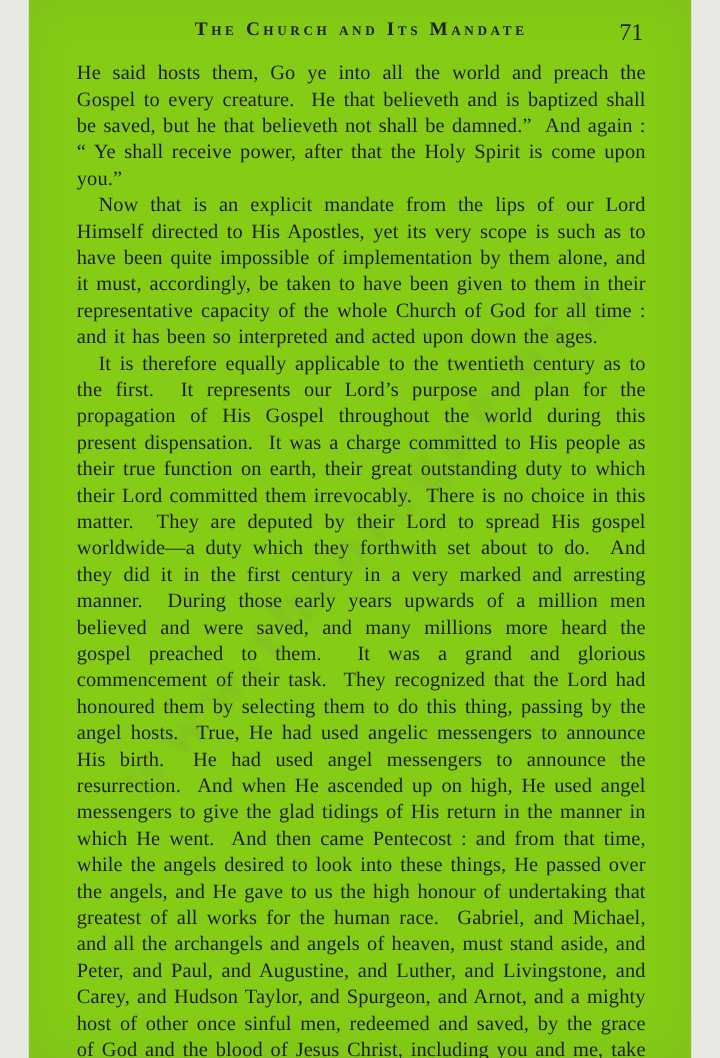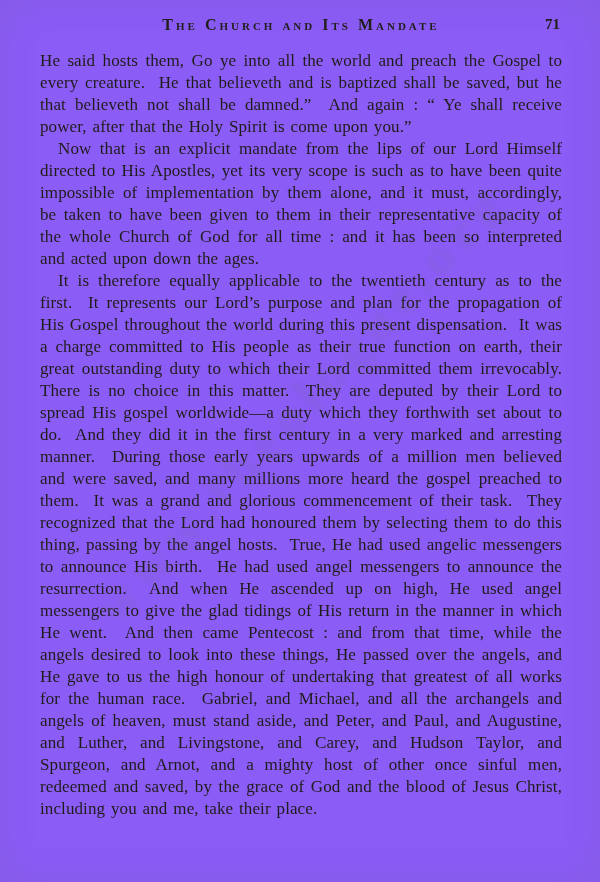--- a/index.html
+++ b/index.html
@@ -4,24 +4,24 @@
 <style>
   html, body {
     margin: 0;
     padding: 0;
     background: #e9e7e2;
     font-family: "Liberation Serif", "DejaVu Serif", serif;
   }
 
   .page {
     position: relative;
-    width: 600px;
+    width: 552px;
     height: 882px;
     margin: 0 auto;
-    background: #8b5cf6;
+    background: #84cc16;
     color: #1f1d1a;
     overflow: hidden;
     box-shadow: inset 0 0 40px rgba(90, 85, 75, 0.10);
     box-sizing: border-box;
     padding: 16px 38px 0 40px;
   }
 
   
   .page-header {
     position: relative;
@@ -36,22 +36,22 @@
     font-variant: small-caps;
     font-weight: 600;
     font-size: 16px;
     letter-spacing: 3px;
     color: #22201c;
   }
   .page-number {
     position: absolute;
     right: 2px;
     top: 0;
-    font-size: 15px;
-    font-weight: 700;
+    font-size: 20px;
+    font-weight: 400;
     color: #22201c;
   }
 
   
   .page-body {
     position: relative;
     margin-top: 6px;
   }
   .page-body p {
     margin: 0;

